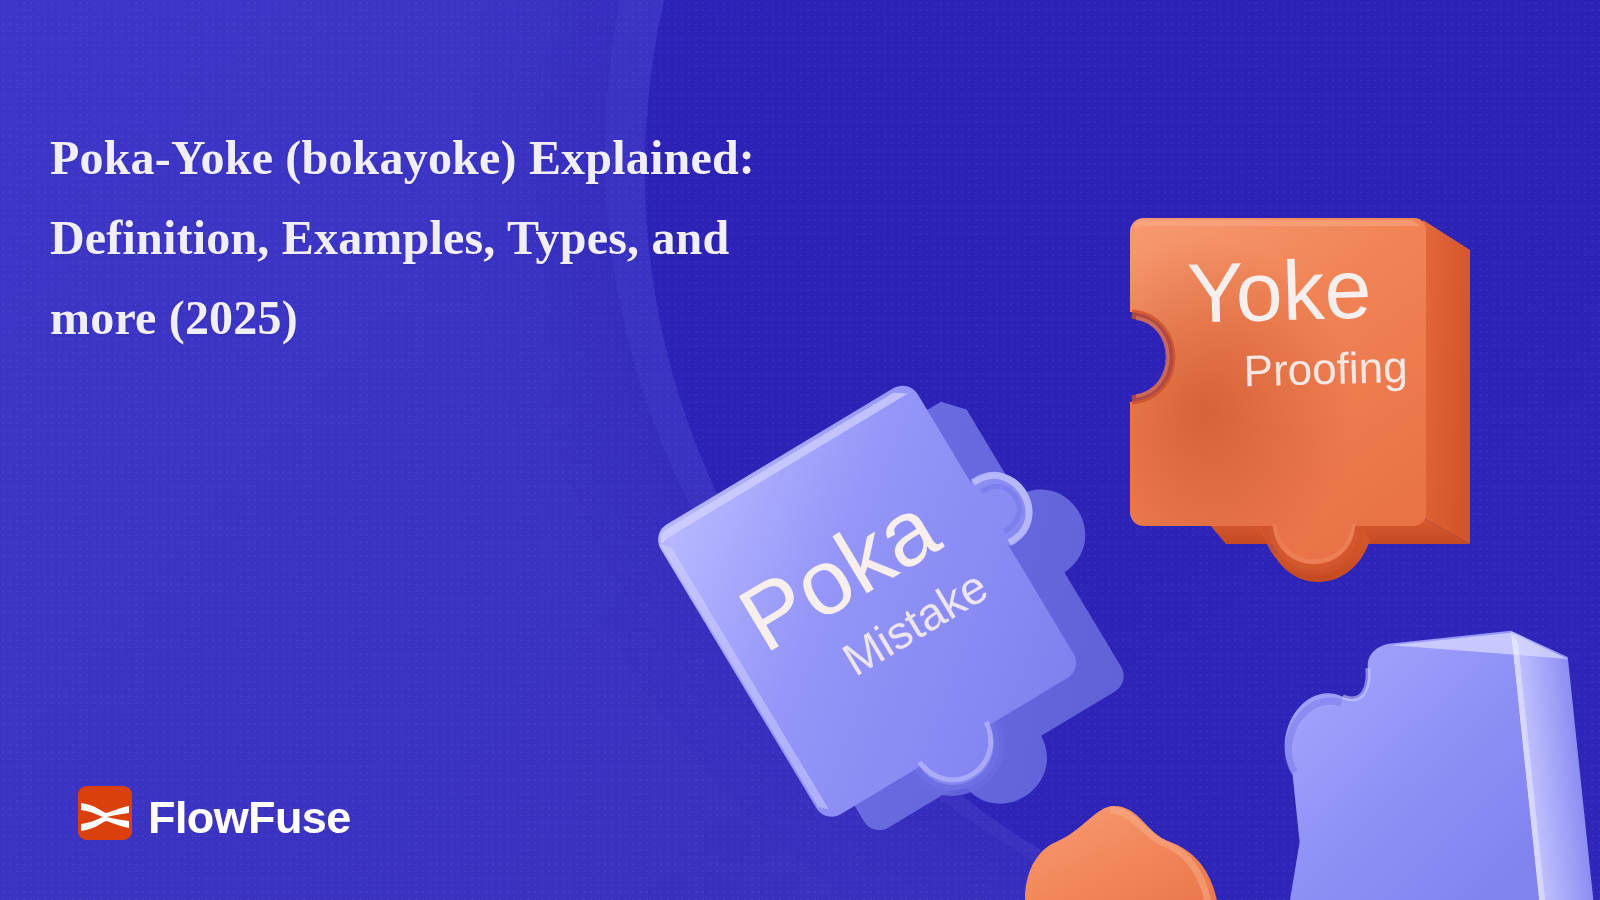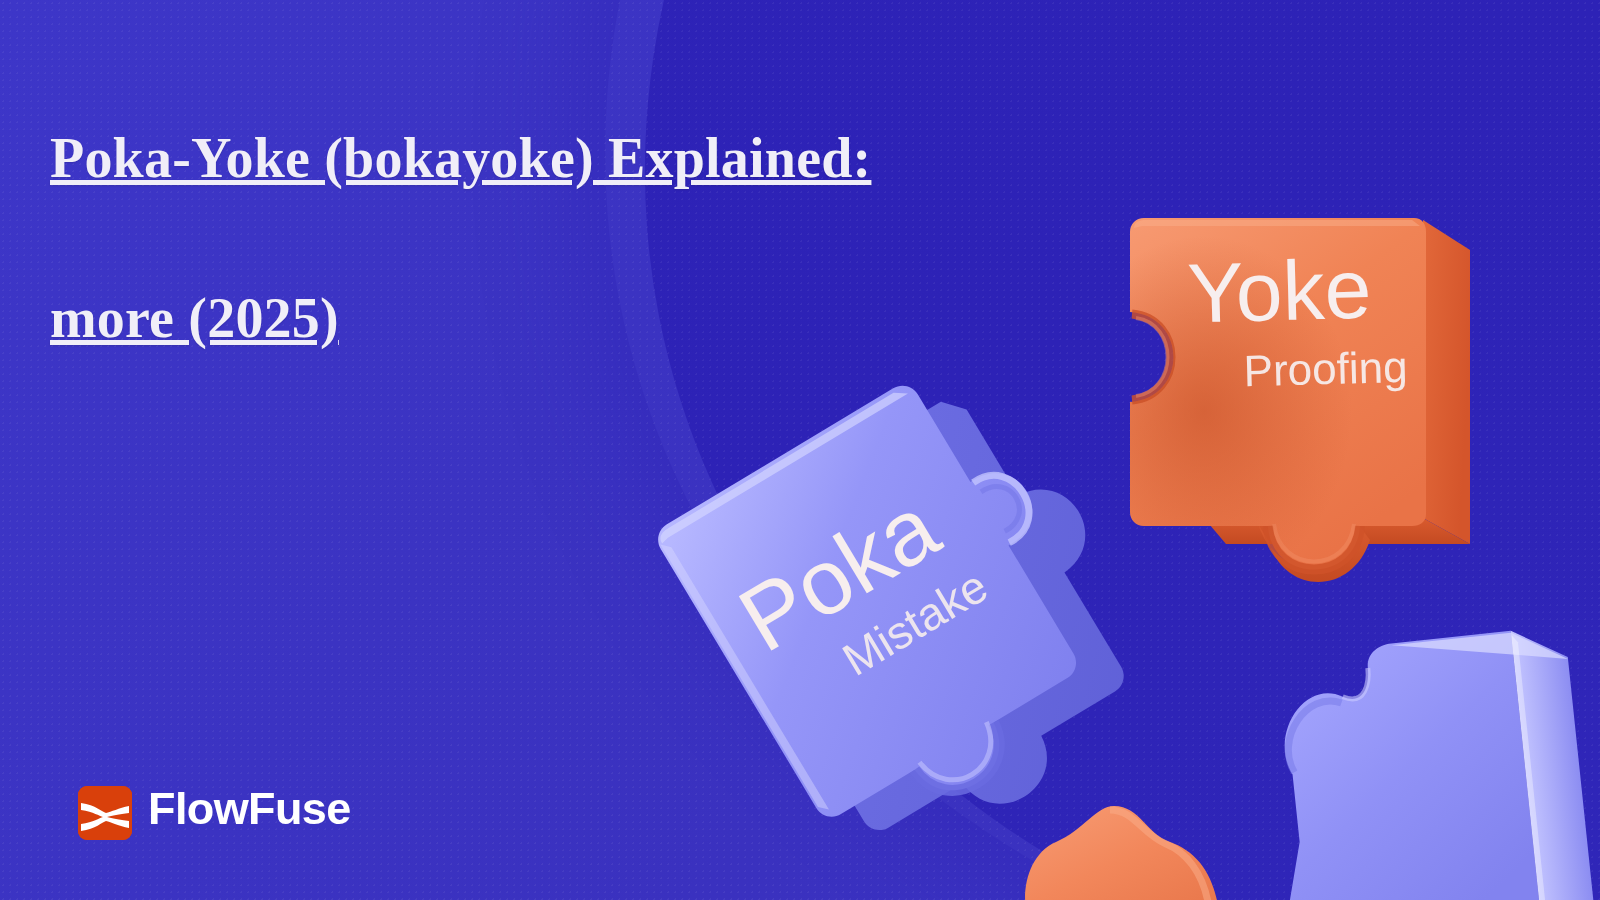--- a/index.html
+++ b/index.html
@@ -48,32 +48,31 @@
     opacity:.75;
   }
 
   
   #headline{
     position:absolute; z-index:8;
     left:50px; top:118px;
     width:1060px;
     color:#f0eef8;
     font-family:"Liberation Serif", serif;
-    font-size:56px;
+    font-size:48px;
     line-height:80px;
     letter-spacing:.2px;
     text-shadow:0 1px 2px rgba(0,0,0,.12);
-    text-decoration:underline;
   }
 
   
   #logo{
     position:absolute; z-index:9;
     left:78px; top:786px;
-    display:flex; align-items:flex-start; gap:16px;
+    display:flex; align-items:flex-end; gap:16px;
   }
   #logo-mark{
     width:54px; height:54px;
     border-radius:9px;
     background:#d9400b;
     display:block;
   }
   #logo-word{
     color:#ffffff;
     font-size:45px;
@@ -298,21 +297,21 @@
         C74,50 86,26 104,26
         C130,26 136,54 160,62
         C188,72 206,96 210,140
         Z" fill="url(#gOrCor)"></path>
       <path d="M100,30 C124,30 132,54 156,64 C176,72 192,92 198,122" fill="none" stroke="#f9ab86" stroke-width="7" opacity=".55"></path>
     </svg>
   </div>
 
   <h1 id="headline">
     <span>Poka-Yoke (bokayoke) Explained:</span><br>
-    <br>
+    <span>Definition, Examples, Types, and</span><br>
     <span>more (2025)</span>
   </h1>
 
   <div id="logo">
     <span id="logo-mark">
       <svg viewBox="0 0 54 54" width="54" height="54">
         <rect x="0" y="0" width="54" height="54" rx="9" fill="#d9400b"></rect>
         <path d="M3,17 C18,19 24,26 28,27 C33,26 41,22 51,20
                  L51,27 C41,28 34,30 29,31 C34,32 41,34 51,35
                  L51,42 C41,40 33,36 28,35 C24,36 18,43 3,45

